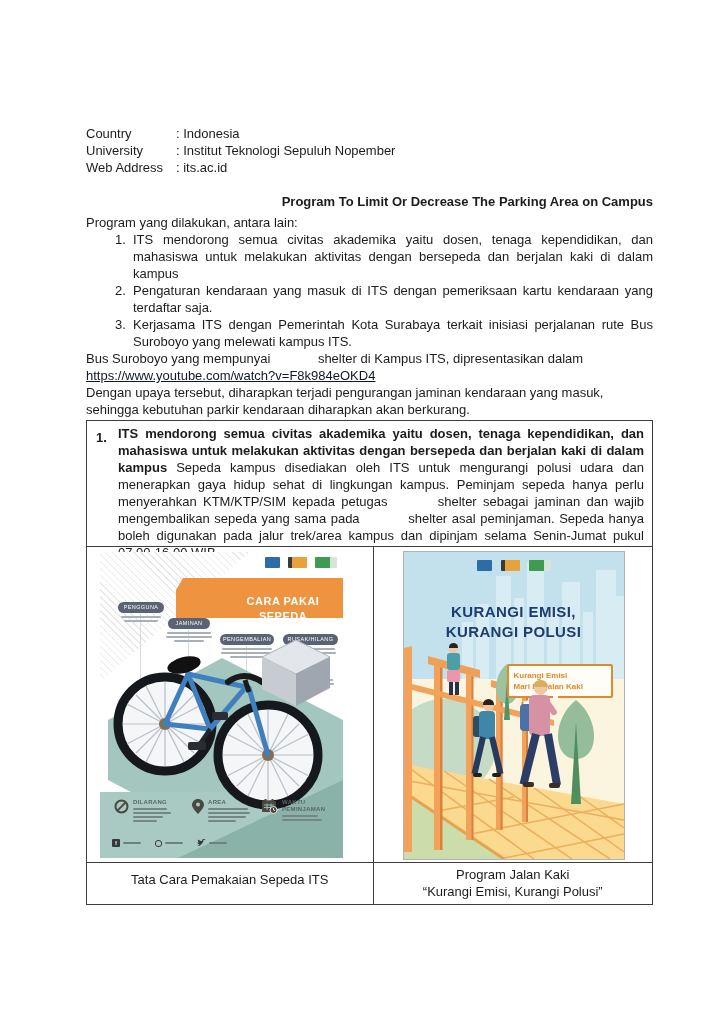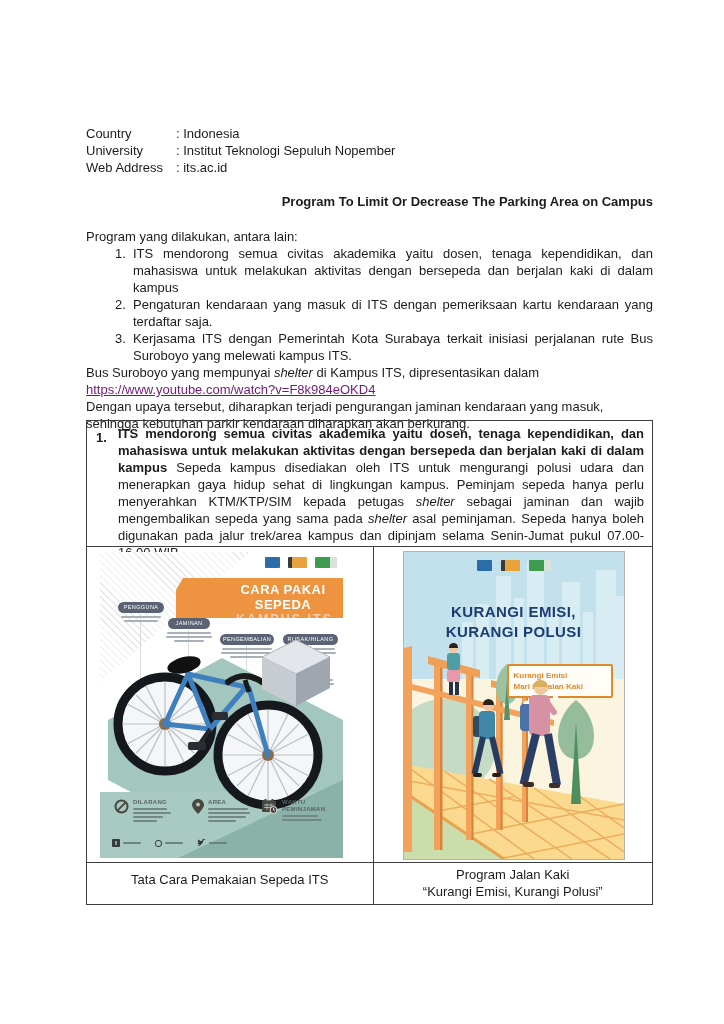--- a/index.html
+++ b/index.html
@@ -7,28 +7,28 @@
         font-family:"Liberation Sans",sans-serif;color:#1c1c1c;font-size:13px;line-height:17px;}
 
   
   .meta{position:absolute;left:86px;top:125px;}
   .meta-row{display:flex;}
   .meta-label{width:90px;}
   
   .doc-title{position:absolute;left:86px;top:193px;width:567px;text-align:right;font-weight:bold;}
 
   
-  .flow{position:absolute;left:86px;top:228px;width:567px;}
+  .flow{position:absolute;left:86px;top:214px;width:567px;}
   .flow p{margin:0;}
   .li{position:relative;padding-left:47px;text-align:justify;}
   .li .num{position:absolute;left:29px;top:0;}
   .indent{margin-left:47px;}
   .just{text-align:justify;}
-  .lnk{color:#701a75;text-decoration:underline;cursor:pointer;}
-  .ital{font-style:italic;}
+  .lnk{color:#0f172a;text-decoration:underline;cursor:pointer;}
+  .ital{margin-left:44px;}
 
   
   .tbl{position:absolute;left:86px;top:420px;width:565px;border:1.5px solid #3d3d3d;}
   .tbl-row1{position:relative;height:121px;border-bottom:1.5px solid #3d3d3d;}
   .box-num{position:absolute;left:9px;top:4px;font-weight:bold;}
   .box-content{margin:4px 8px 0 31px;text-align:justify;}
   .box-heading{font-weight:bold;}
   .tbl-row2{display:flex;height:315px;}
   .tbl-row3{display:flex;height:41px;border-top:1.5px solid #3d3d3d;}
   .cell-l{width:286px;position:relative;}
@@ -40,21 +40,21 @@
   .hatch{position:absolute;left:0;top:0;width:150px;height:130px;
          background:repeating-linear-gradient(45deg,rgba(120,130,140,.18) 0 1px,transparent 1px 5px);
          clip-path:polygon(0 0,100% 0,0 100%);}
   .logos{position:absolute;top:5px;right:6px;display:flex;gap:8px;align-items:center;}
   .logo-chip{width:15px;height:11px;border-radius:1px;}
   .logo-blue{background:#2C6CA8;}
   .logo-orange{background:#E8A23C;border-left:4px solid #3a3a3a;}
   .logo-green{background:#3E9B4F;border-right:7px solid #d8e4d8;}
   .banner{position:absolute;left:76px;top:26px;width:167px;height:40px;background:#EE9440;
           clip-path:polygon(7px 0,100% 0,100% 100%,0 100%,0 12px);}
-  .banner-l1{margin-top:4px;text-align:center;color:#ffffff;font-weight:bold;font-size:13px;line-height:15px;letter-spacing:.5px;padding-left:47px;}
+  .banner-l1{margin-top:16px;text-align:center;color:#ffffff;font-weight:bold;font-size:11px;line-height:15px;letter-spacing:.5px;padding-left:47px;}
   .banner-l2{text-align:right;padding-right:10px;color:rgba(255,255,255,.55);font-weight:bold;font-size:12.5px;line-height:14px;letter-spacing:2px;}
   .pill{position:absolute;background:#5A6273;color:#fff;border-radius:6px;font-size:5.5px;
         line-height:11px;height:11px;text-align:center;letter-spacing:.4px;}
   .bars{position:absolute;}
   .bar{height:2px;background:#aab0b8;margin:0 auto 2px auto;border-radius:1px;}
   .vline{position:absolute;width:1px;background:#d9dcdf;}
   .pl-art{position:absolute;left:0;top:0;}
   .f-item{position:absolute;display:flex;gap:4px;}
   .f-label{font-size:6px;font-weight:bold;color:#5a6366;letter-spacing:.3px;line-height:7px;}
   .f-bar{height:2px;background:#738883;margin-top:2px;border-radius:1px;}

